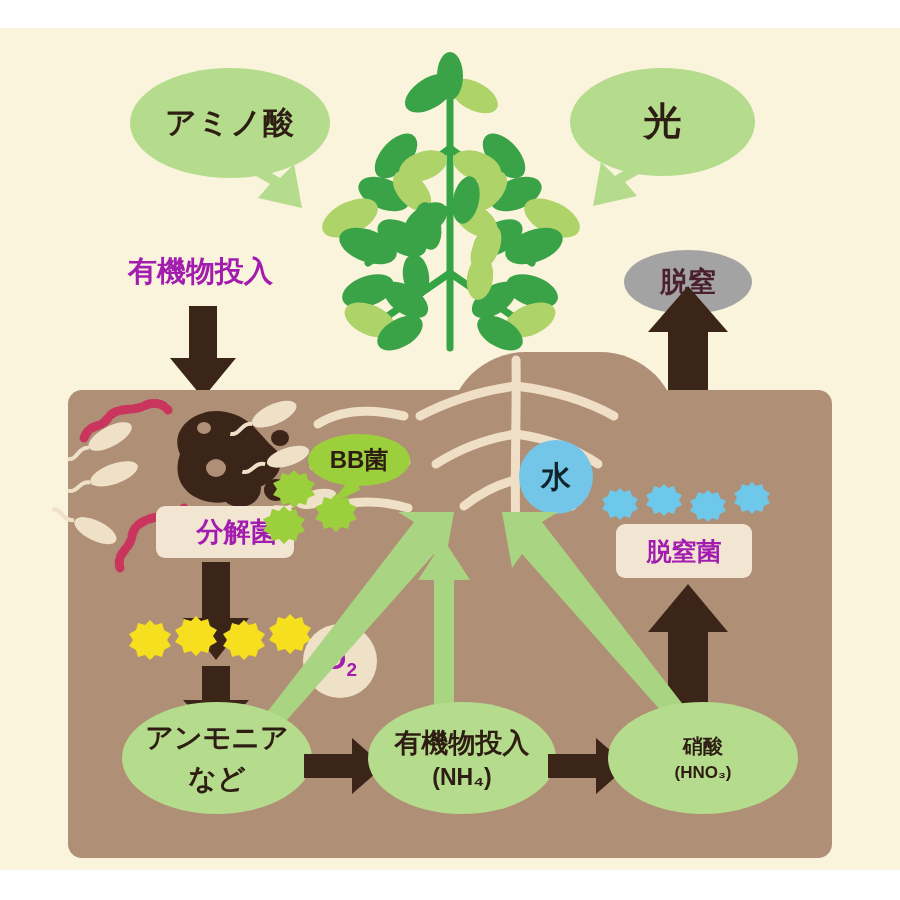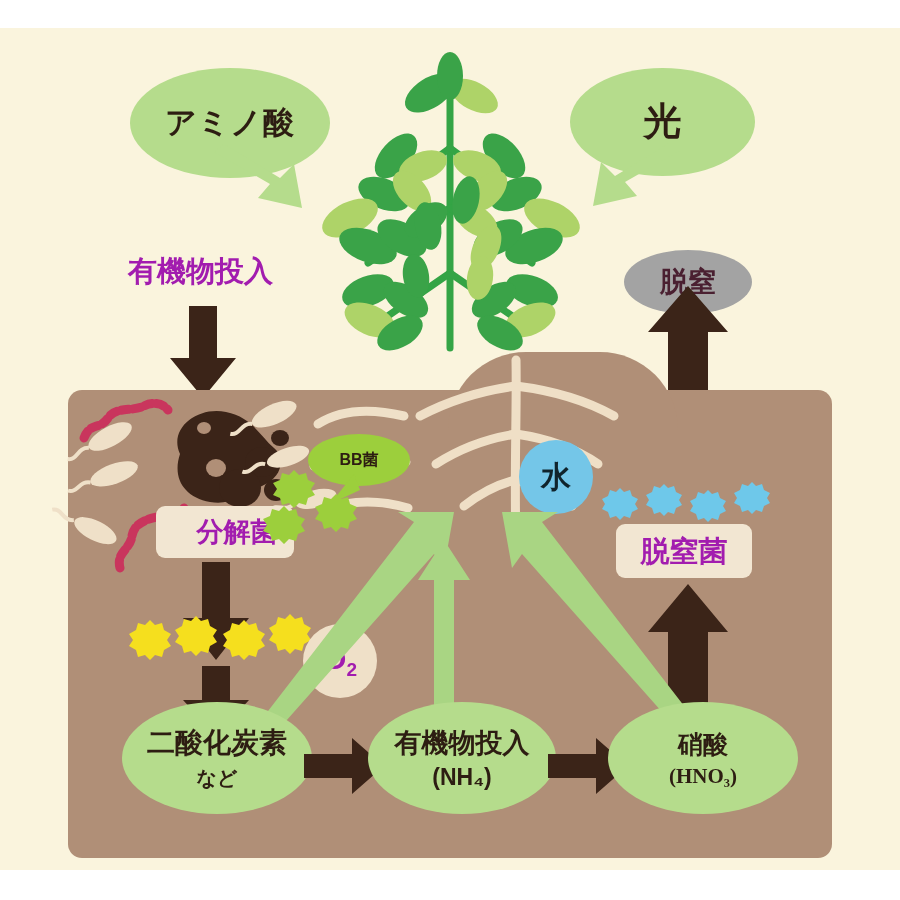--- a/index.html
+++ b/index.html
@@ -202,21 +202,21 @@
           </g>
         </svg>
       </div>
 
       <div class="abs chip" style="left:88px;top:116px;width:114px;height:52px;padding-left:24px;">
         <span class="lbl" style="font-size:27px;">分解菌</span>
       </div>
 
       <div class="abs" style="left:240px;top:44px;width:110px;height:76px;">
         <div class="abs bubble" style="left:0;top:0;width:102px;height:52px;background:#9ccf3c;">
-          <span class="lbl" style="font-size:16px;">BB菌</span>
+          <span class="lbl" style="font-size:24px;">BB菌</span>
         </div>
         <div class="abs" style="left:18px;top:40px;">
           <svg width="40" height="32" viewBox="0 0 40 32">
               <path d="M28 0 L34 16 L4 30 Z" fill="#9ccf3c"></path>
             </svg>
         </div>
       </div>
 
       <div class="abs" style="left:196px;top:74px;">
         <svg width="120" height="80" viewBox="0 0 120 80">
@@ -266,21 +266,21 @@
           <g fill="#6ec8ea">
             <path d="M16 2 l4 4 6-2 2 6 6 3-3 5 3 5-6 3-2 6-6-2-4 4-4-4-6 2-2-6-6-3 3-5-3-5 6-3 2-6 6 2z" transform="translate(0,6)"></path>
             <path d="M16 2 l4 4 6-2 2 6 6 3-3 5 3 5-6 3-2 6-6-2-4 4-4-4-6 2-2-6-6-3 3-5-3-5 6-3 2-6 6 2z" transform="translate(44,2)"></path>
             <path d="M16 2 l4 4 6-2 2 6 6 3-3 5 3 5-6 3-2 6-6-2-4 4-4-4-6 2-2-6-6-3 3-5-3-5 6-3 2-6 6 2z" transform="translate(88,8)"></path>
             <path d="M16 2 l4 4 6-2 2 6 6 3-3 5 3 5-6 3-2 6-6-2-4 4-4-4-6 2-2-6-6-3 3-5-3-5 6-3 2-6 6 2z" transform="translate(132,0)"></path>
           </g>
         </svg>
       </div>
 
       <div class="abs chip" style="left:548px;top:134px;width:136px;height:54px;">
-        <span class="lbl" style="font-size:29px;">脱窒菌</span>
+        <span class="lbl" style="font-size:25px;">脱窒菌</span>
       </div>
 
       <div class="abs" style="left:578px;top:194px;">
         <svg width="84" height="120" viewBox="0 0 84 120">
           <path d="M42 0 L82 48 H62 V120 H22 V48 H2 Z" fill="#3b2418"></path>
         </svg>
       </div>
 
       <div class="abs" style="left:180px;top:120px;">
         <svg width="210" height="220" viewBox="0 0 210 220">
@@ -292,41 +292,41 @@
           <path d="M28 0 L54 40 H38 V190 H18 V40 H2 Z" fill="#a9d583"></path>
         </svg>
       </div>
       <div class="abs" style="left:430px;top:120px;">
         <svg width="210" height="220" viewBox="0 0 210 220">
           <path d="M200 214 L44 12 L60 2 L4 2 L14 58 L24 44 L180 220 Z" fill="#a9d583"></path>
         </svg>
       </div>
 
       <div class="abs node" style="left:54px;top:312px;width:190px;height:112px;">
-        <span class="main" style="font-size:28px;">二酸化炭素</span>
-        <span class="sub" style="font-size:20px;margin-top:3px;">など</span>
+        <span class="main" style="font-size:28px;">アンモニア</span>
+        <span class="sub" style="font-size:28px;margin-top:3px;">など</span>
       </div>
 
       <div class="abs" style="left:236px;top:348px;">
         <svg width="80" height="56" viewBox="0 0 80 56">
           <path d="M0 16 H48 V0 L80 28 L48 56 V40 H0 Z" fill="#3b2418"></path>
         </svg>
       </div>
 
       <div class="abs node" style="left:300px;top:312px;width:188px;height:112px;">
         <span class="main" style="font-size:27px;">有機物投入</span>
         <span class="sub" style="font-size:23px;margin-top:3px;">(NH₄)</span>
       </div>
 
       <div class="abs" style="left:480px;top:348px;">
         <svg width="80" height="56" viewBox="0 0 80 56">
           <path d="M0 16 H48 V0 L80 28 L48 56 V40 H0 Z" fill="#3b2418"></path>
         </svg>
       </div>
 
       <div class="abs node" style="left:540px;top:312px;width:190px;height:112px;">
-        <span class="main" style="font-size:25px;">硝酸</span>
-        <span class="sub" style="font-size:21px;margin-top:3px;font-family:Liberation Serif, serif;">(HNO₃)</span>
+        <span class="main" style="font-size:20px;">硝酸</span>
+        <span class="sub" style="font-size:17px;margin-top:3px;">(HNO₃)</span>
       </div>
 
     </div>
   </div>
 </div>
 
 </body></html>

